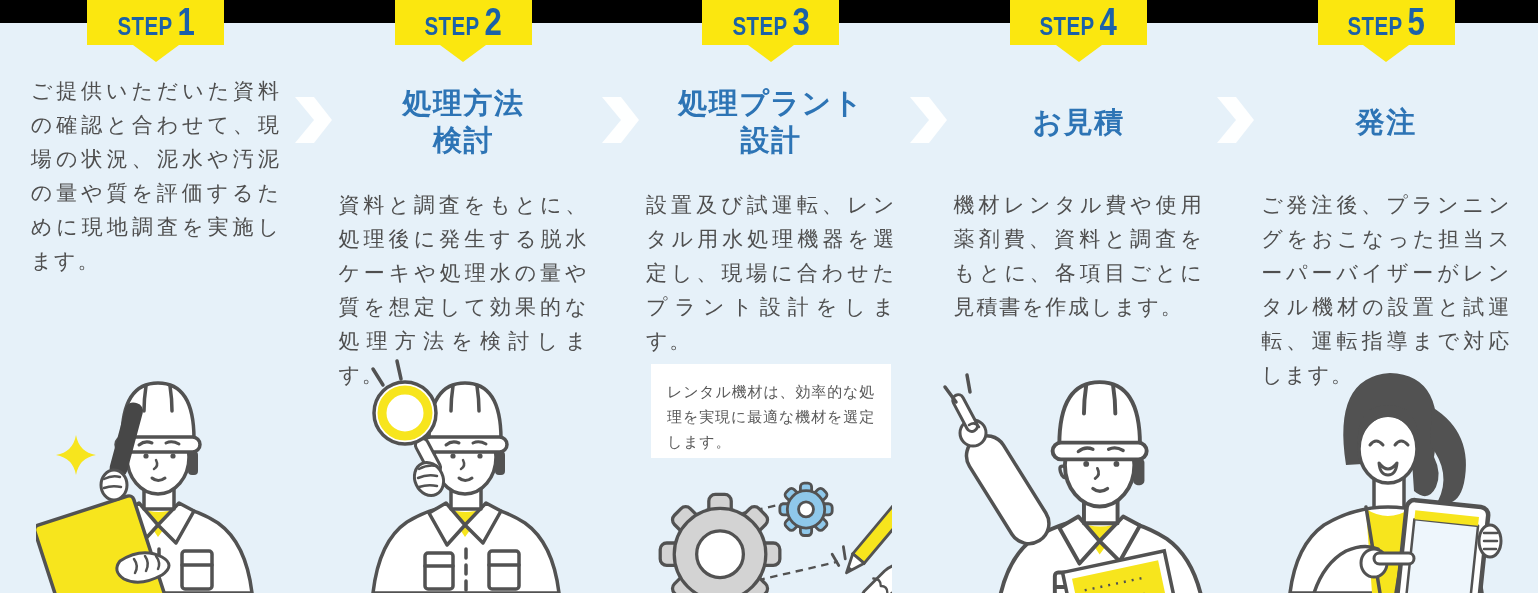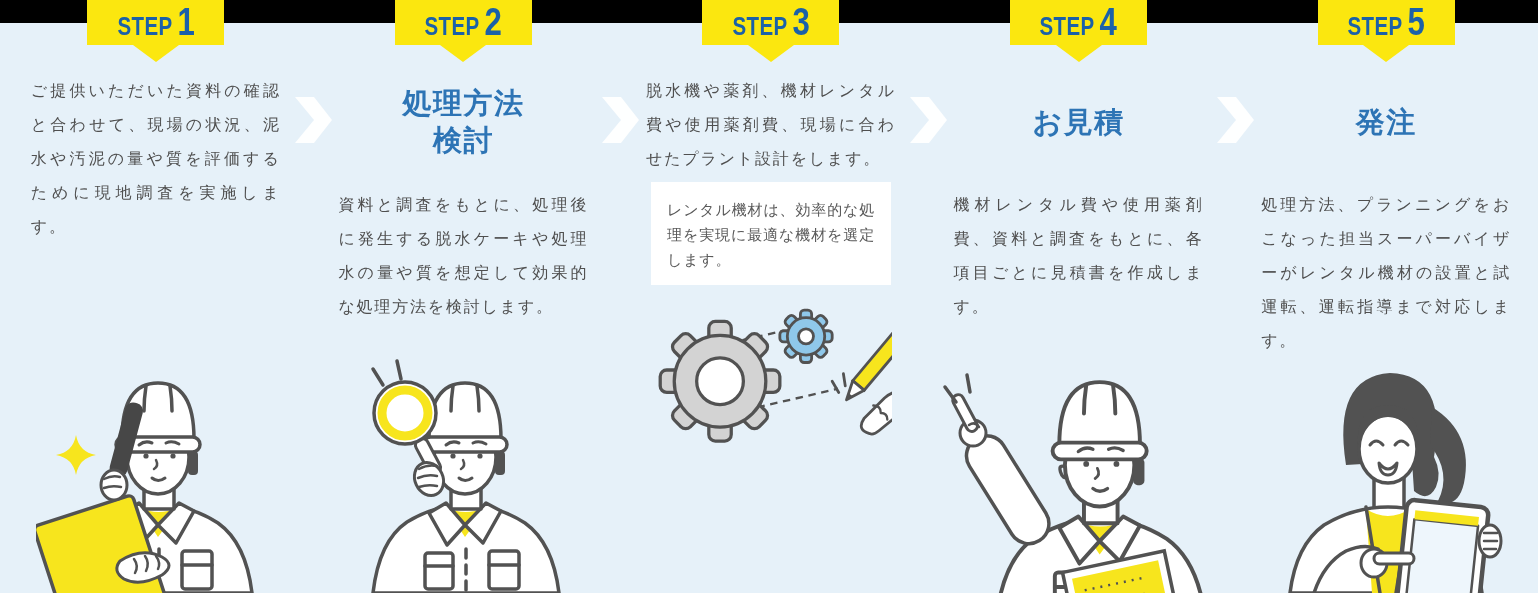--- a/index.html
+++ b/index.html
@@ -10,22 +10,22 @@
   .cols{position:absolute;top:0;left:2px;width:100%;height:100%;display:flex;z-index:1;justify-content:space-between;}
   .col{position:relative;flex:0 0 20%;height:596px;display:flex;flex-direction:column;align-items:center;}
   .badge{position:relative;flex:none;width:137px;height:45px;background:#fbe70f;display:flex;align-items:center;justify-content:center;z-index:2;}
   .badge::after{content:"";position:absolute;top:45px;left:50%;transform:translateX(-50%);width:0;height:0;
     border-left:23px solid transparent;border-right:23px solid transparent;border-top:17px solid #fbe70f;}
   .badge-text{display:flex;align-items:baseline;gap:6px;transform:scaleX(0.82);color:#1b61a8;font-weight:bold;}
   .badge-step{font-size:25px;letter-spacing:0.5px;}
   .badge-num{font-size:38px;letter-spacing:0;}
   .title{margin-top:40px;height:74px;display:flex;flex-direction:column;justify-content:center;align-items:center;
     color:#2d74b5;font-size:29px;font-weight:bold;line-height:37px;letter-spacing:1.5px;text-align:center;}
-  .body-text{width:250px;margin:29px 0 0;font-size:16px;line-height:34px;letter-spacing:1.8px;color:#4f4f4f;text-align:justify;}
-  .note{box-sizing:border-box;width:240px;margin-top:6px;background:#fff;padding:15px 16px 13px;
+  .body-text{width:250px;margin:29px 0 0;font-size:21px;line-height:34px;letter-spacing:1.8px;color:#4f4f4f;text-align:justify;}
+  .note{box-sizing:border-box;width:240px;margin-top:6px;background:#fff;padding:15px 16px 4px;
     font-size:15px;line-height:25px;letter-spacing:0.8px;color:#595959;text-align:justify;}
   .illus{position:absolute;bottom:3px;left:50%;transform:translateX(-50%);line-height:0;z-index:1;}
   .illus-inline{line-height:0;margin-top:10px;}
   .arrow{position:absolute;top:94px;right:-23px;width:46px;height:52px;z-index:4;line-height:0;}
   .defs-holder{position:absolute;width:0;height:0;overflow:hidden;}
 </style>
 </head>
 <body>
 
 <div class="defs-holder">
@@ -129,21 +129,25 @@
       </div>
     </div>
 
     <div class="col">
       <div class="badge">
         <span class="badge-text">
           <span class="badge-step">STEP</span>
           <span class="badge-num">3</span>
         </span>
       </div>
-      <p class="body-text">脱水機や薬剤、機材レンタル費や使用薬剤費、現場に合わせたプラント設計をします。</p>
+      <div class="title">
+        <div class="title-line">処理プラント</div>
+        <div class="title-line">設計</div>
+      </div>
+      <p class="body-text">設置及び試運転、レンタル用水処理機器を選定し、現場に合わせたプラント設計をします。</p>
       <div class="note">レンタル機材は、効率的な処理を実現に最適な機材を選定します。</div>
       <div class="illus-inline">
         <svg width="243" height="150" viewBox="0 0 260 160">
           <path d="M100 48 L144 38 M116 120 L202 100" stroke="#525252" stroke-width="2.5" stroke-dasharray="8 6" fill="none"></path>
           <g fill="#d3d3d3" stroke="#525252" stroke-width="3.5" stroke-linejoin="round">
             <rect x="64" y="28" width="24" height="128" rx="7"></rect>
             <rect x="12" y="80" width="128" height="24" rx="7"></rect>
             <g transform="rotate(45 76 92)">
               <rect x="64" y="28" width="24" height="128" rx="7"></rect>
               <rect x="12" y="80" width="128" height="24" rx="7"></rect>
@@ -219,21 +223,21 @@
     <div class="col">
       <div class="badge">
         <span class="badge-text">
           <span class="badge-step">STEP</span>
           <span class="badge-num">5</span>
         </span>
       </div>
       <div class="title">
         <div class="title-line">発注</div>
       </div>
-      <p class="body-text">処理方法、プランニングをおこなった担当スーパーバイザーがレンタル機材の設置と試運転、運転指導まで対応します。</p>
+      <p class="body-text">ご発注後、プランニングをおこなった担当スーパーバイザーがレンタル機材の設置と試運転、運転指導まで対応します。</p>
       <div class="illus" style="margin-left:10px">
         <svg width="268" height="236" viewBox="0 0 268 236">
           <g stroke="#525252" fill="#ffffff" stroke-width="3.5" stroke-linecap="round" stroke-linejoin="round">
             <path d="M84 108 Q70 20 128 16 Q186 18 172 100 Q180 116 174 130 Q166 146 152 134 L150 104 Z" fill="#525252" stroke="none"></path>
             <path d="M170 50 Q212 76 202 126 Q196 152 176 144 Q190 116 168 88 Z" fill="#525252" stroke="none"></path>
             <path d="M112 120 L112 152 L142 152 L142 120 Z"></path>
             <path d="M28 236 Q34 188 62 168 Q92 150 126 150 Q160 150 188 168 Q214 188 220 236 Z"></path>
             <path d="M104 152 Q126 166 148 152 L142 236 L110 236 Z" fill="#f7e51d" stroke="none"></path>
             <path d="M104 150 L118 236 M148 150 L134 236" fill="none"></path>
             <ellipse cx="126" cy="92" rx="29" ry="34"></ellipse>

